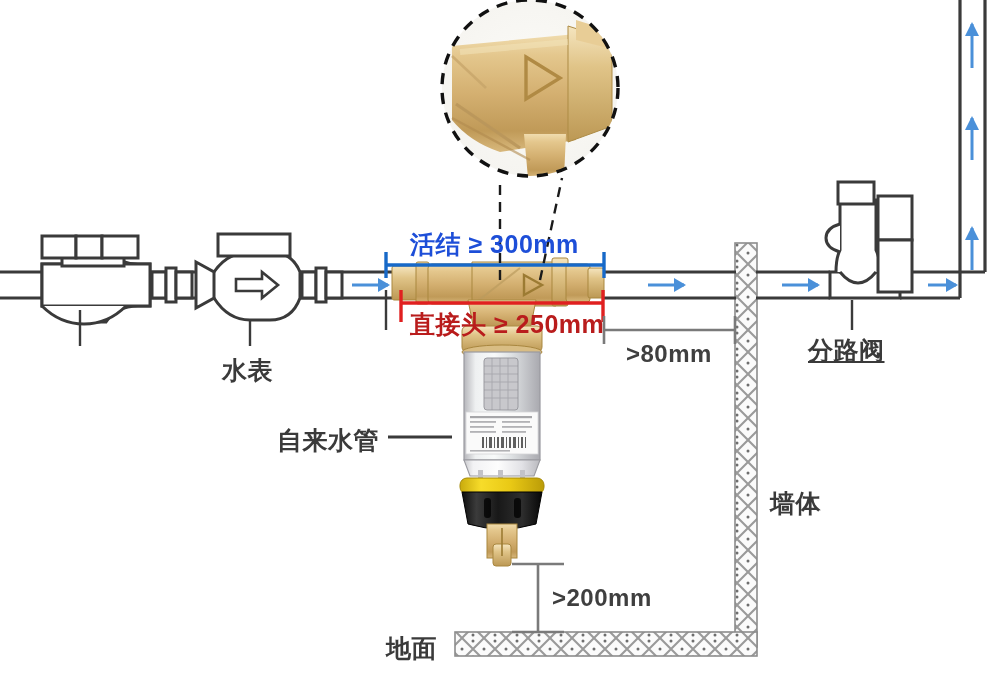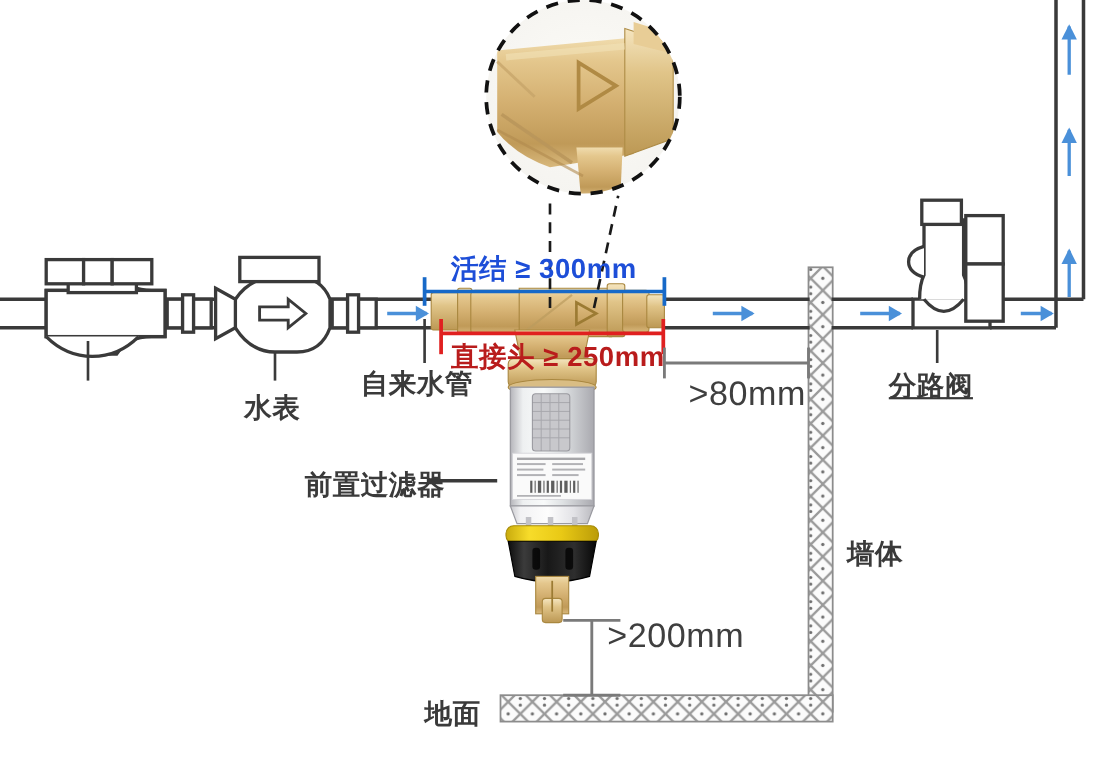--- a/index.html
+++ b/index.html
@@ -21,21 +21,21 @@
     height:696px;
   }
   .lbl{
     position:absolute;
     white-space:nowrap;
     color:#3a3a3a;
     font-weight:700;
     letter-spacing:0.5px;
   }
   .lbl-cn{ font-size:25px; }
-  .lbl-dim{ font-size:31px; color:#3f3f3f; font-weight:400; }
+  .lbl-dim{ font-size:24px; color:#3f3f3f; font-weight:700; }
   .dim-blue{
     position:absolute;
     white-space:nowrap;
     color:#1d4ed8;
     font-size:25px;
     font-weight:700;
     letter-spacing:0.5px;
   }
   .dim-red{
     position:absolute;
@@ -363,31 +363,30 @@
       <path d="M250 320 L250 346"></path>
       <path d="M386 290 L386 330"></path>
       <path d="M388 437 L452 437" stroke-width="3.2"></path>
       <path d="M852 300 L852 330"></path>
     </g>
   </svg>
 
 
   <div class="lbl lbl-cn" style="left:222px; top:354px;">水表</div>
 
-  <div class="lbl lbl-cn" style="left:328px; top:332px;">自来水管</div>
-
-  <div class="lbl lbl-cn" style="left:277px; top:424px;">前置过滤器</div>
+
+  <div class="lbl lbl-cn" style="left:277px; top:424px;">自来水管</div>
 
   <div class="lbl lbl-cn" style="left:808px; top:334px;text-decoration:underline;">分路阀</div>
 
   <div class="lbl lbl-cn" style="left:770px; top:444px;margin-top:43px;">墙体</div>
 
   <div class="lbl lbl-cn" style="left:386px; top:632px;">地面</div>
 
   <div class="dim-blue" style="left:410px; top:228px;">活结 ≥ 300mm</div>
 
   <div class="dim-red" style="left:398px; top:308px;">直接头 ≥ 250mm</div>
 
   <div class="lbl lbl-dim" style="left:626px; top:340px;">&gt;80mm</div>
 
-  <div class="lbl lbl-dim" style="left:552px; top:560px;">&gt;200mm</div>
+  <div class="lbl lbl-dim" style="left:552px; top:584px;">&gt;200mm</div>
 
 </div>
 
 </body></html>

